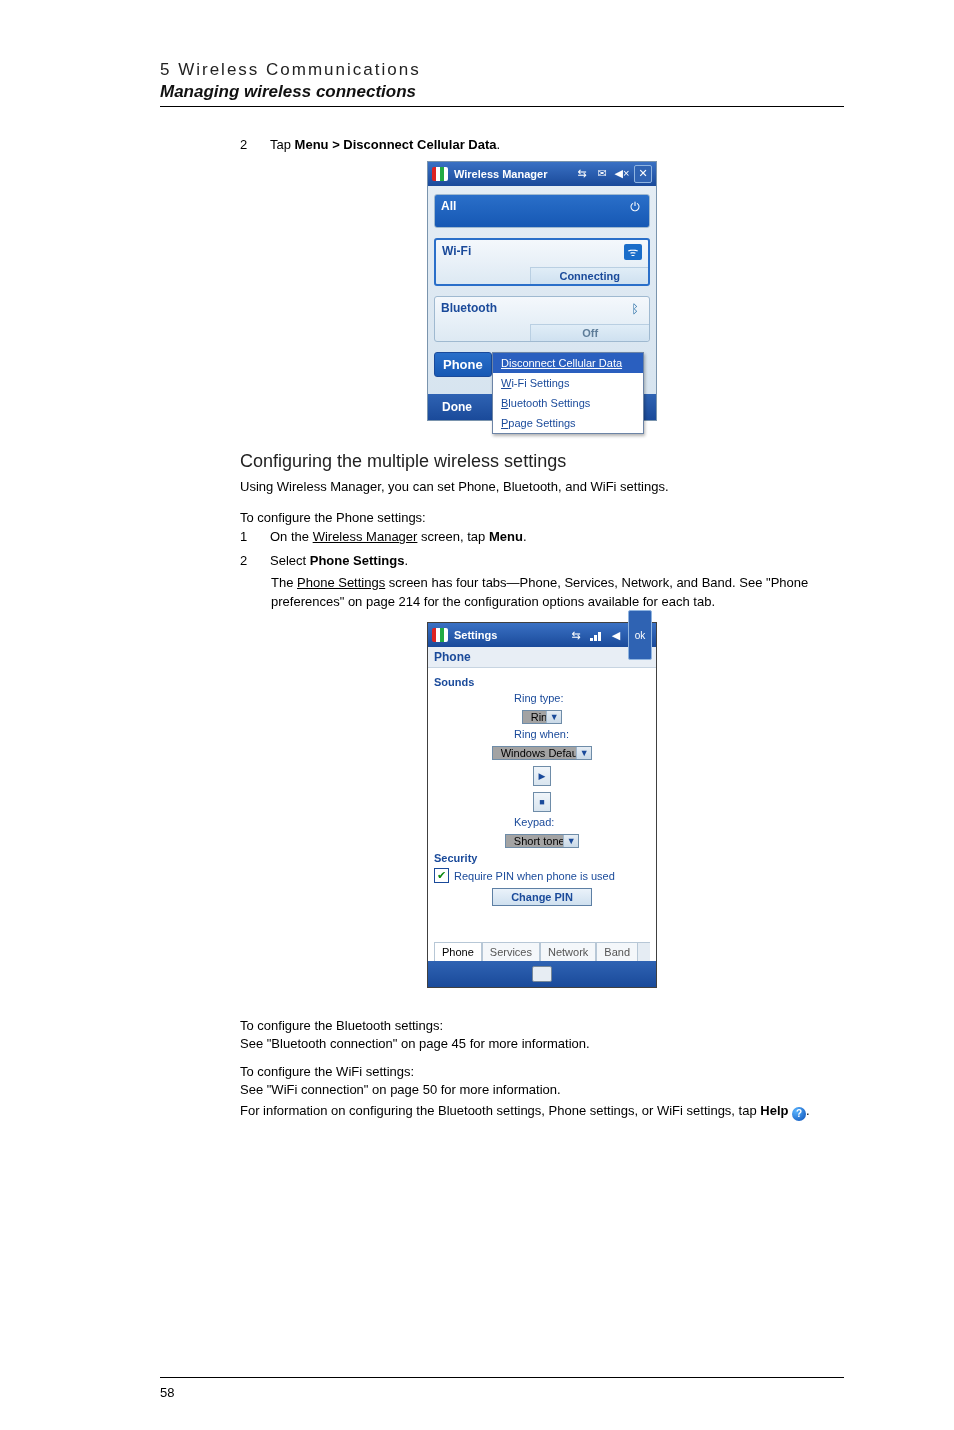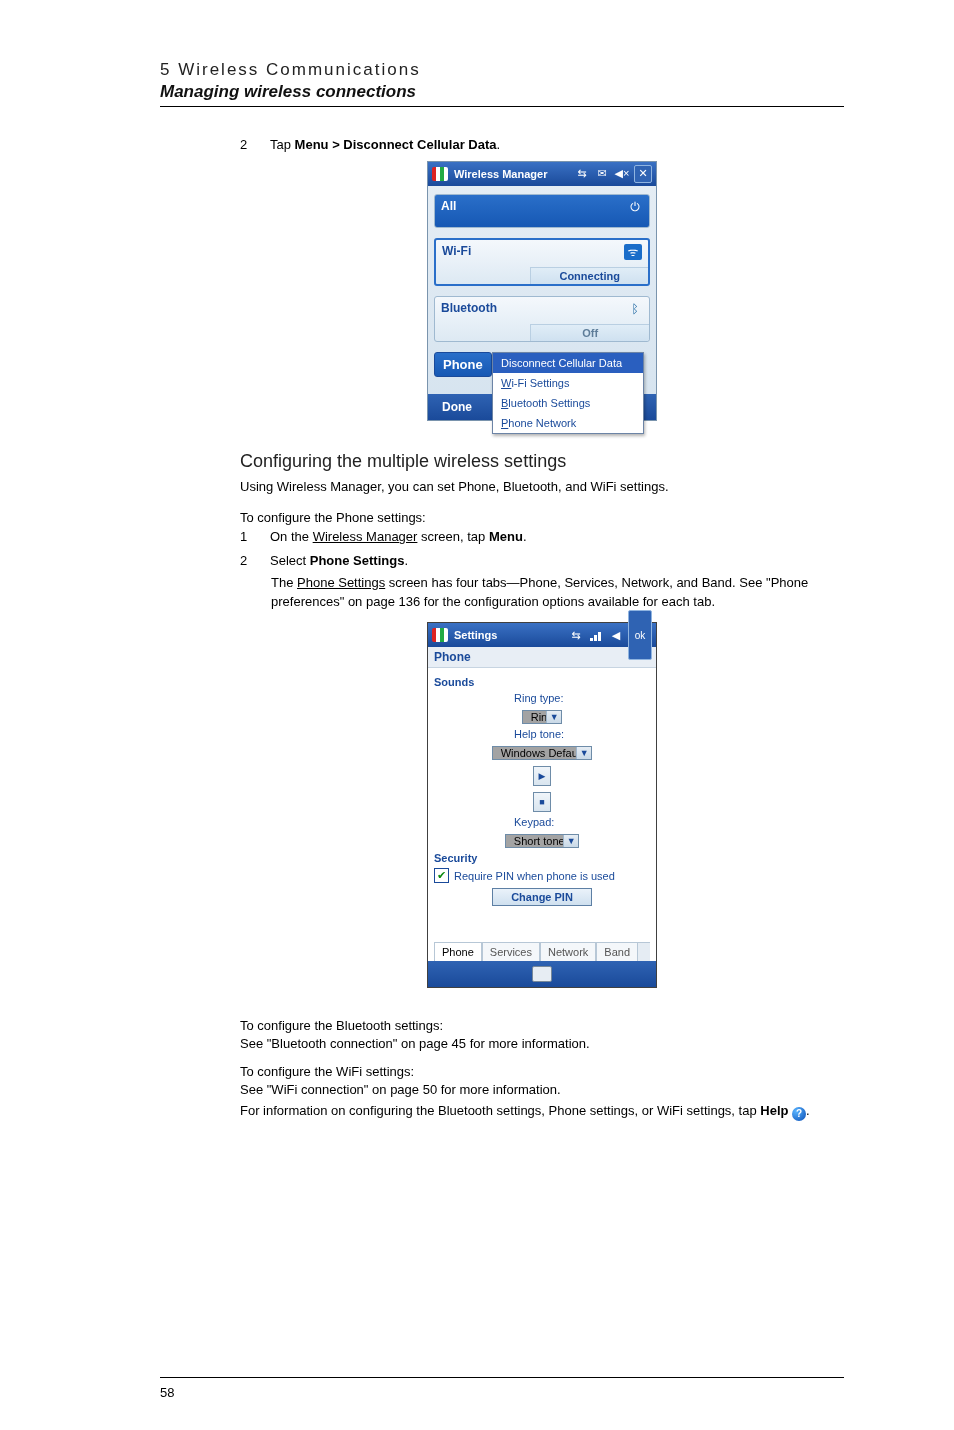--- a/index.html
+++ b/index.html
@@ -317,30 +317,30 @@
           <div class="tile" style="height:44px">
             <span class="tile-lbl">Bluetooth</span>
             <span class="tile-ic">ᛒ</span>
             <span class="tile-status" style="color:#5e7d99">Off</span>
           </div>
 
           <div class="tile-phone-row">
             <span class="phone-lbl">Phone</span>
             <div class="menu-pop">
               <div class="sel">
-                <span style="">Disconnect Cellular Data</span>
+                <span style="text-decoration:underline">Disconnect Cellular Data</span>
               </div>
               <div>
                 <span class="u-letter">W</span><span>i-Fi Settings</span>
               </div>
               <div>
                 <span class="u-letter">B</span><span>luetooth Settings</span>
               </div>
               <div>
-                <span class="u-letter">P</span><span>hone Network</span>
+                <span class="u-letter">P</span><span>page Settings</span>
               </div>
             </div>
           </div>
         </div>
         <div class="wm-bottom">
           <span>Done</span>
           <span class="kbd-ic"></span>
           <span>Menu</span>
         </div>
       </div>
@@ -356,21 +356,21 @@
         <span>On the </span><span style="text-decoration:underline">Wireless Manager</span><span> screen, tap </span><b>Menu</b><span>.</span>
       </div>
     </div>
     <div class="step-row">
       <div class="step-num">2</div>
       <div class="step-text">
         <span>Select </span><b>Phone Settings</b><span>.</span>
       </div>
     </div>
     <div class="indented-after">
-      <span> The </span><span style="text-decoration:underline">Phone Settings</span><span> screen has four tabs—Phone, Services, Network, and Band. See "Phone preferences" on page 136 for the configuration options available for each tab.</span>
+      <span> The </span><span style="text-decoration:underline">Phone Settings</span><span> screen has four tabs—Phone, Services, Network, and Band. See "Phone preferences" on page 214 for the configuration options available for each tab.</span>
     </div>
 
     <div class="screenshot-wrap" style="margin-top:10px">
       <div class="ps">
         <div class="ps-title">
           <span class="flag"></span>
           <span class="title-text">Settings</span>
           <span class="title-spacer"></span>
           <span class="tb-ic">⇆</span>
           <span class="tb-ic sig-ic"></span>
@@ -381,21 +381,21 @@
         <div class="ps-body">
           <div class="ps-sec">Sounds</div>
           <div class="ps-row">
             <label>Ring type:</label>
             <div class="sel">
               <span>Ring</span>
               <span class="dd-arrow">▼</span>
             </div>
           </div>
           <div class="ps-row">
-            <label>Help tone:</label>
+            <label>Ring when:</label>
             <div class="sel" style="flex:1">
               <span>Windows Default</span>
               <span class="dd-arrow">▼</span>
             </div>
             <div class="tiny-btn">▶</div>
             <div class="tiny-btn">■</div>
           </div>
           <div class="ps-row">
             <label>Keypad:</label>
             <div class="sel">

